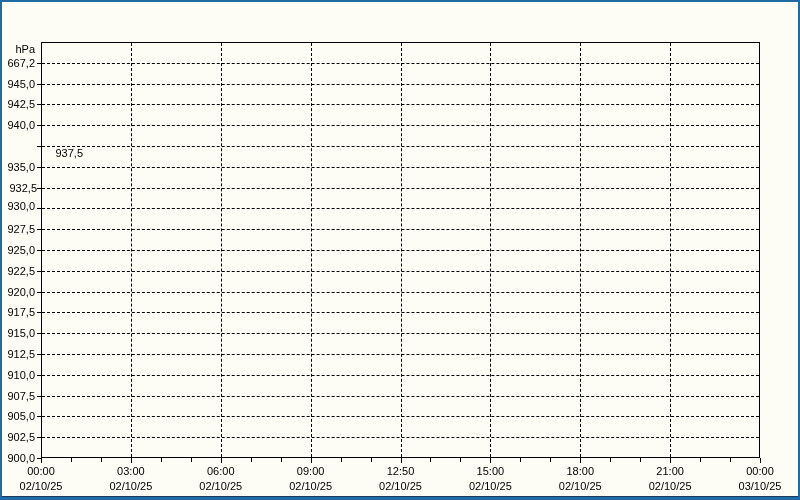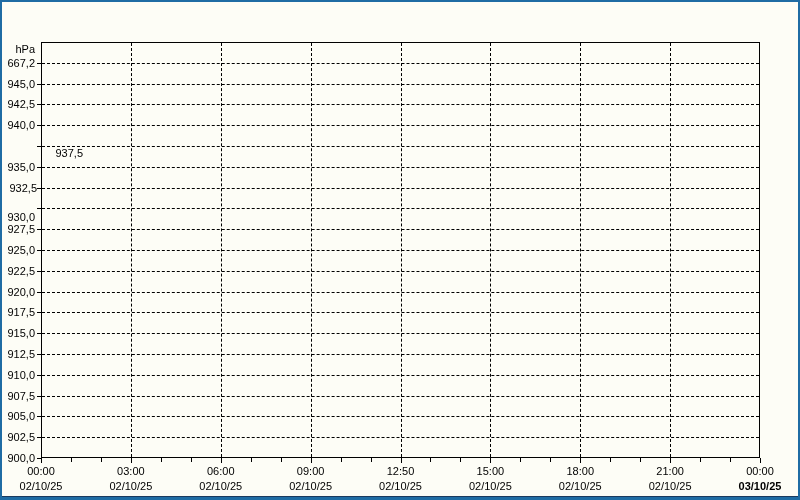--- a/index.html
+++ b/index.html
@@ -81,21 +81,21 @@
       <div class="ytick" style="left: 35px; width: 4px; top: 123px;"></div>
       <div class="ylabel" style="left: 0px; width: 33px; top: 123px; margin-left: 48px;">937,5</div>
       <div class="hgrid" style="left: 40px; width: 717px; top: 143.8px;"></div>
       <div class="ytick" style="left: 35px; width: 4px; top: 143.8px;"></div>
       <div class="ylabel" style="left: 0px; width: 33px; top: 136.8px;">935,0</div>
       <div class="hgrid" style="left: 40px; width: 717px; top: 164.6px;"></div>
       <div class="ytick" style="left: 35px; width: 4px; top: 164.6px;"></div>
       <div class="ylabel" style="left: 2px; width: 33px; top: 157.6px;">932,5</div>
       <div class="hgrid" style="left: 40px; width: 717px; top: 185.4px;"></div>
       <div class="ytick" style="left: 35px; width: 4px; top: 185.4px;"></div>
-      <div class="ylabel" style="left: 0px; width: 33px; top: 187px;">930,0</div>
+      <div class="ylabel" style="left: 0px; width: 33px; top: 176px;">930,0</div>
       <div class="hgrid" style="left: 40px; width: 717px; top: 206.2px;"></div>
       <div class="ytick" style="left: 35px; width: 4px; top: 206.2px;"></div>
       <div class="ylabel" style="left: 0px; width: 33px; top: 199.2px;">927,5</div>
       <div class="hgrid" style="left: 40px; width: 717px; top: 227px;"></div>
       <div class="ytick" style="left: 35px; width: 4px; top: 227px;"></div>
       <div class="ylabel" style="left: 0px; width: 33px; top: 220px;">925,0</div>
       <div class="hgrid" style="left: 40px; width: 717px; top: 247.8px;"></div>
       <div class="ytick" style="left: 35px; width: 4px; top: 247.8px;"></div>
       <div class="ylabel" style="left: 0px; width: 33px; top: 240.8px;">922,5</div>
       <div class="hgrid" style="left: 40px; width: 717px; top: 268.6px;"></div>
@@ -151,21 +151,21 @@
       <div class="vgrid" style="top: 20px; height: 414px; left: 578.25px;"></div>
       <div class="xtick" style="left: 578.25px; top: 435px; height: 5px;"></div>
       <div class="xlabel-time" style="left: 548.25px; width: 60px; top: 441px;">18:00</div>
       <div class="xlabel-date" style="left: 548.25px; width: 60px; top: 456px;">02/10/25</div>
       <div class="vgrid" style="top: 20px; height: 414px; left: 668.125px;"></div>
       <div class="xtick" style="left: 668.125px; top: 435px; height: 5px;"></div>
       <div class="xlabel-time" style="left: 638.125px; width: 60px; top: 441px;">21:00</div>
       <div class="xlabel-date" style="left: 638.125px; width: 60px; top: 456px;">02/10/25</div>
       <div class="xtick" style="left: 758px; top: 435px; height: 5px;"></div>
       <div class="xlabel-time" style="left: 728px; width: 60px; top: 441px;">00:00</div>
-      <div class="xlabel-date" style="left: 728px; width: 60px; top: 456px; font-weight: bold;">03/10/25</div>
+      <div class="xlabel-date" style="left: 728px; width: 60px; top: 456px;">03/10/25</div>
       <div class="xtick" style="left: 68.9583px; top: 435px; height: 4px;"></div>
       <div class="xtick" style="left: 98.9167px; top: 435px; height: 4px;"></div>
       <div class="xtick" style="left: 158.833px; top: 435px; height: 4px;"></div>
       <div class="xtick" style="left: 188.792px; top: 435px; height: 4px;"></div>
       <div class="xtick" style="left: 248.708px; top: 435px; height: 4px;"></div>
       <div class="xtick" style="left: 278.667px; top: 435px; height: 4px;"></div>
       <div class="xtick" style="left: 338.583px; top: 435px; height: 4px;"></div>
       <div class="xtick" style="left: 368.542px; top: 435px; height: 4px;"></div>
       <div class="xtick" style="left: 428.458px; top: 435px; height: 4px;"></div>
       <div class="xtick" style="left: 458.417px; top: 435px; height: 4px;"></div>

